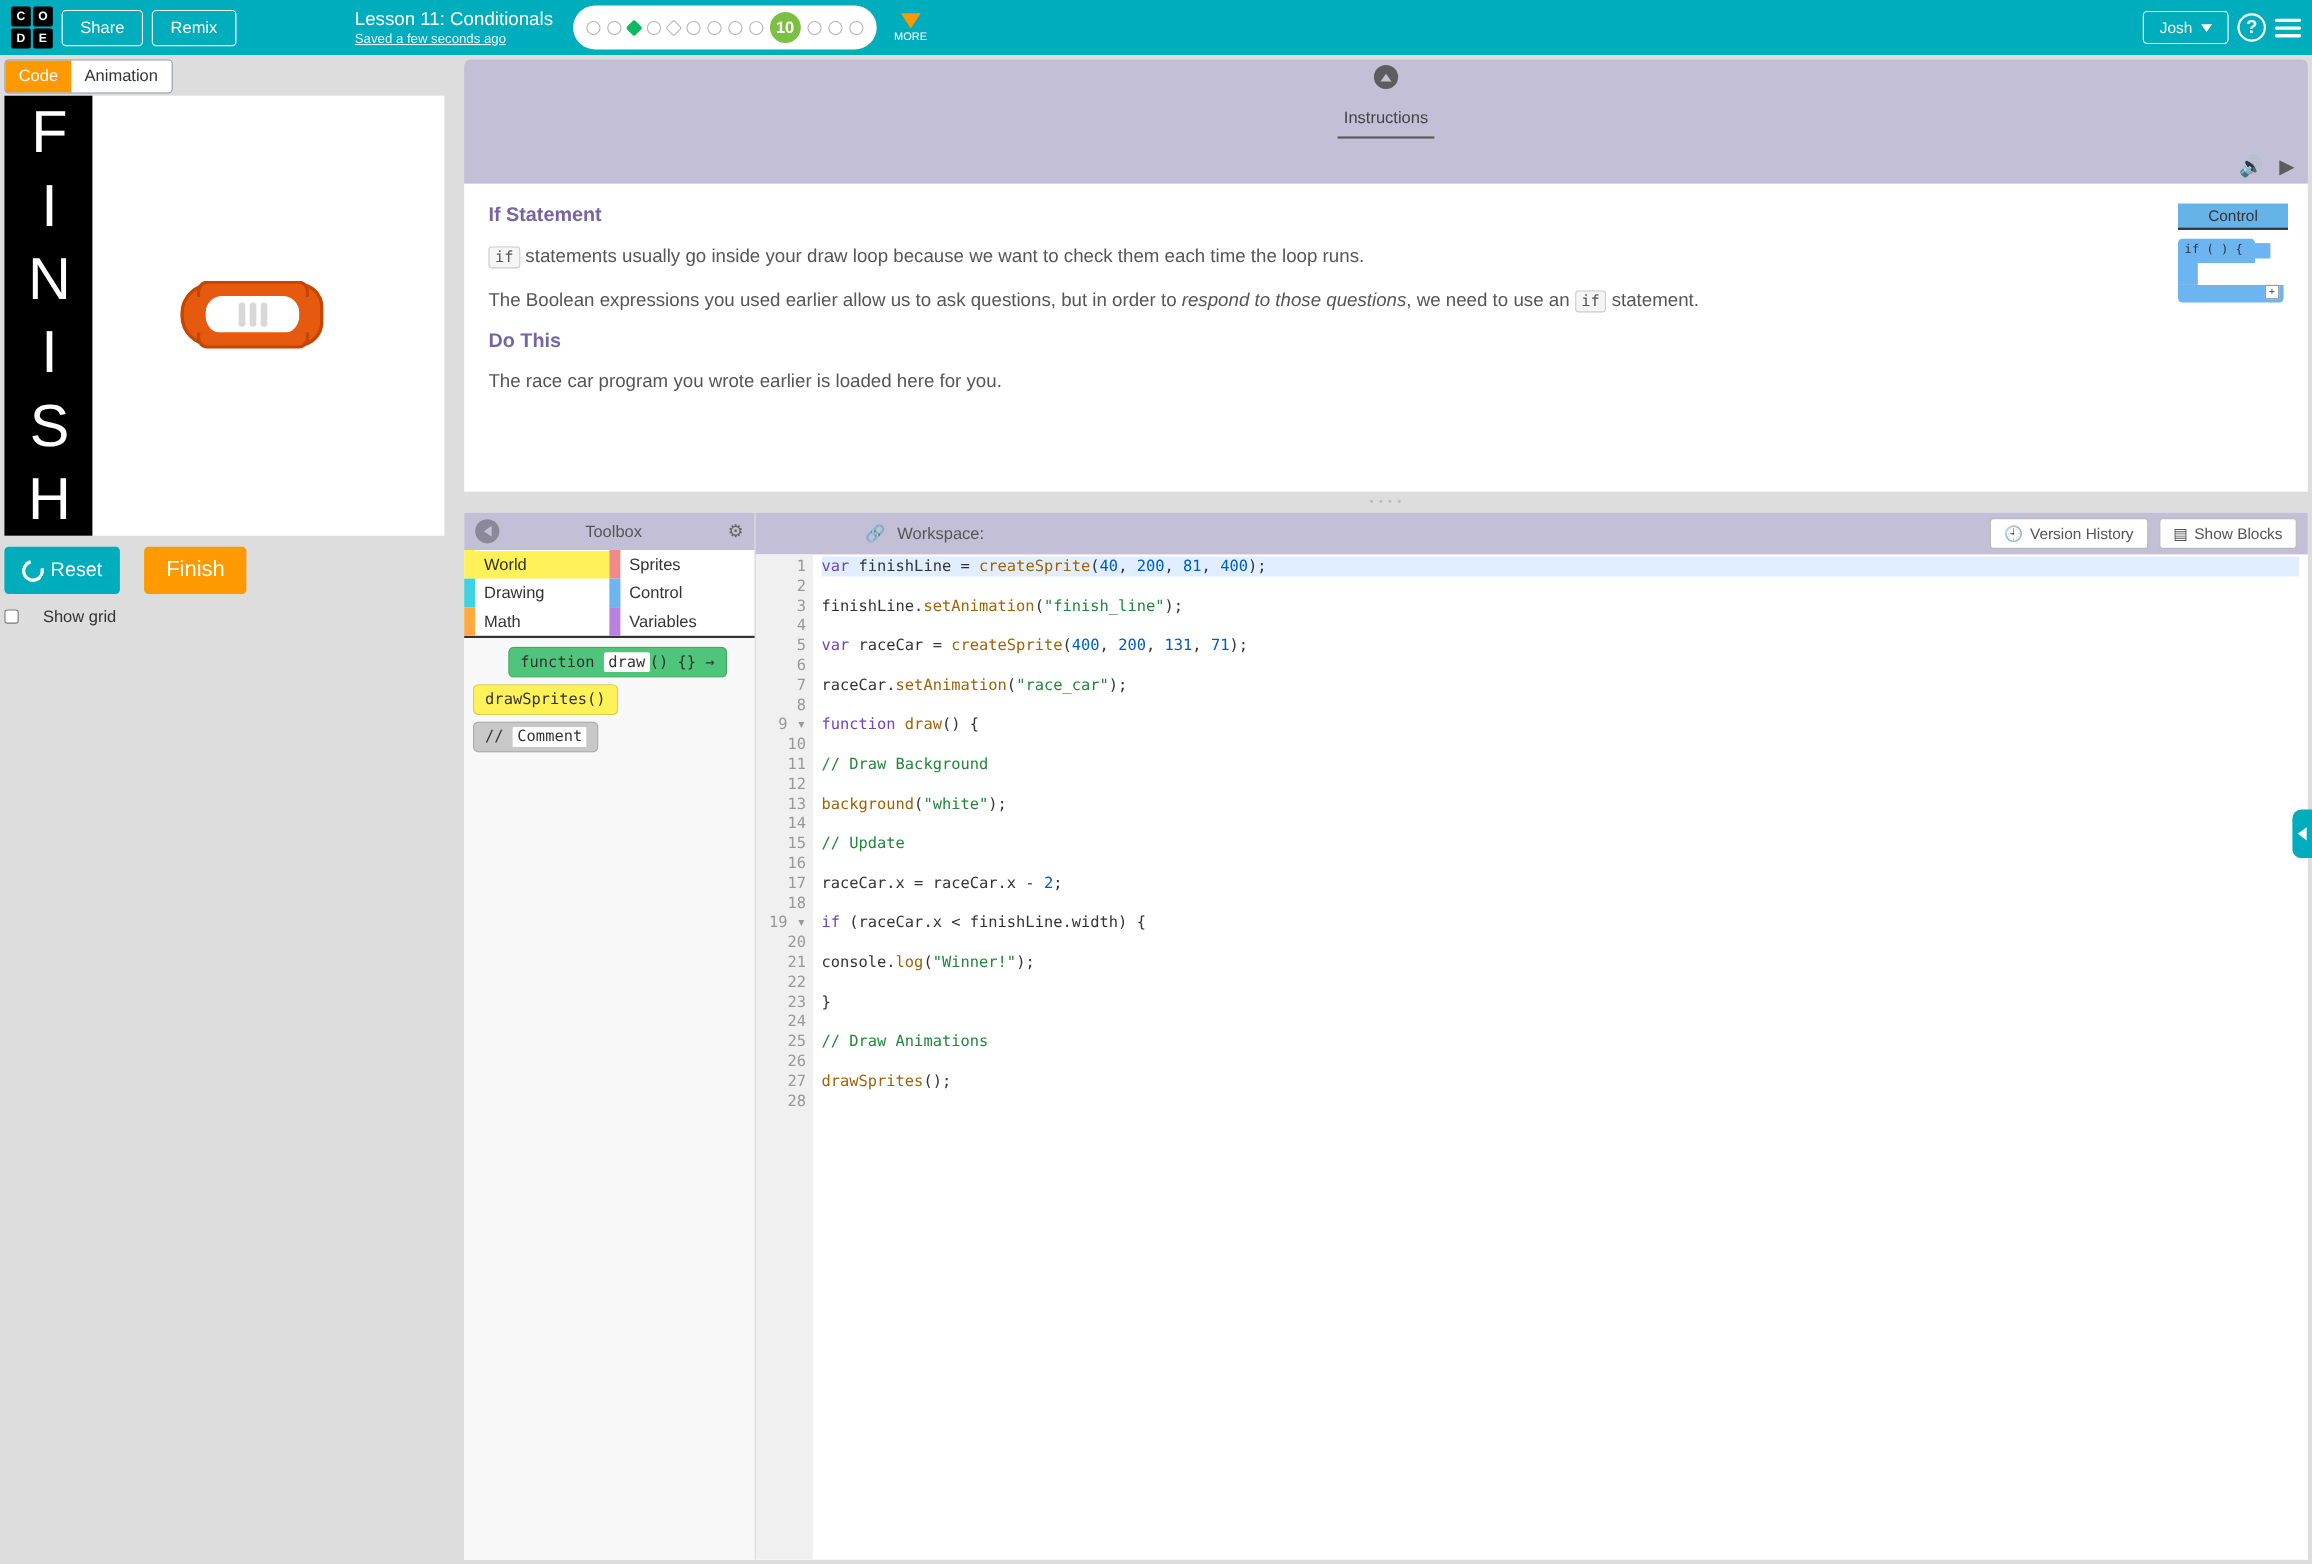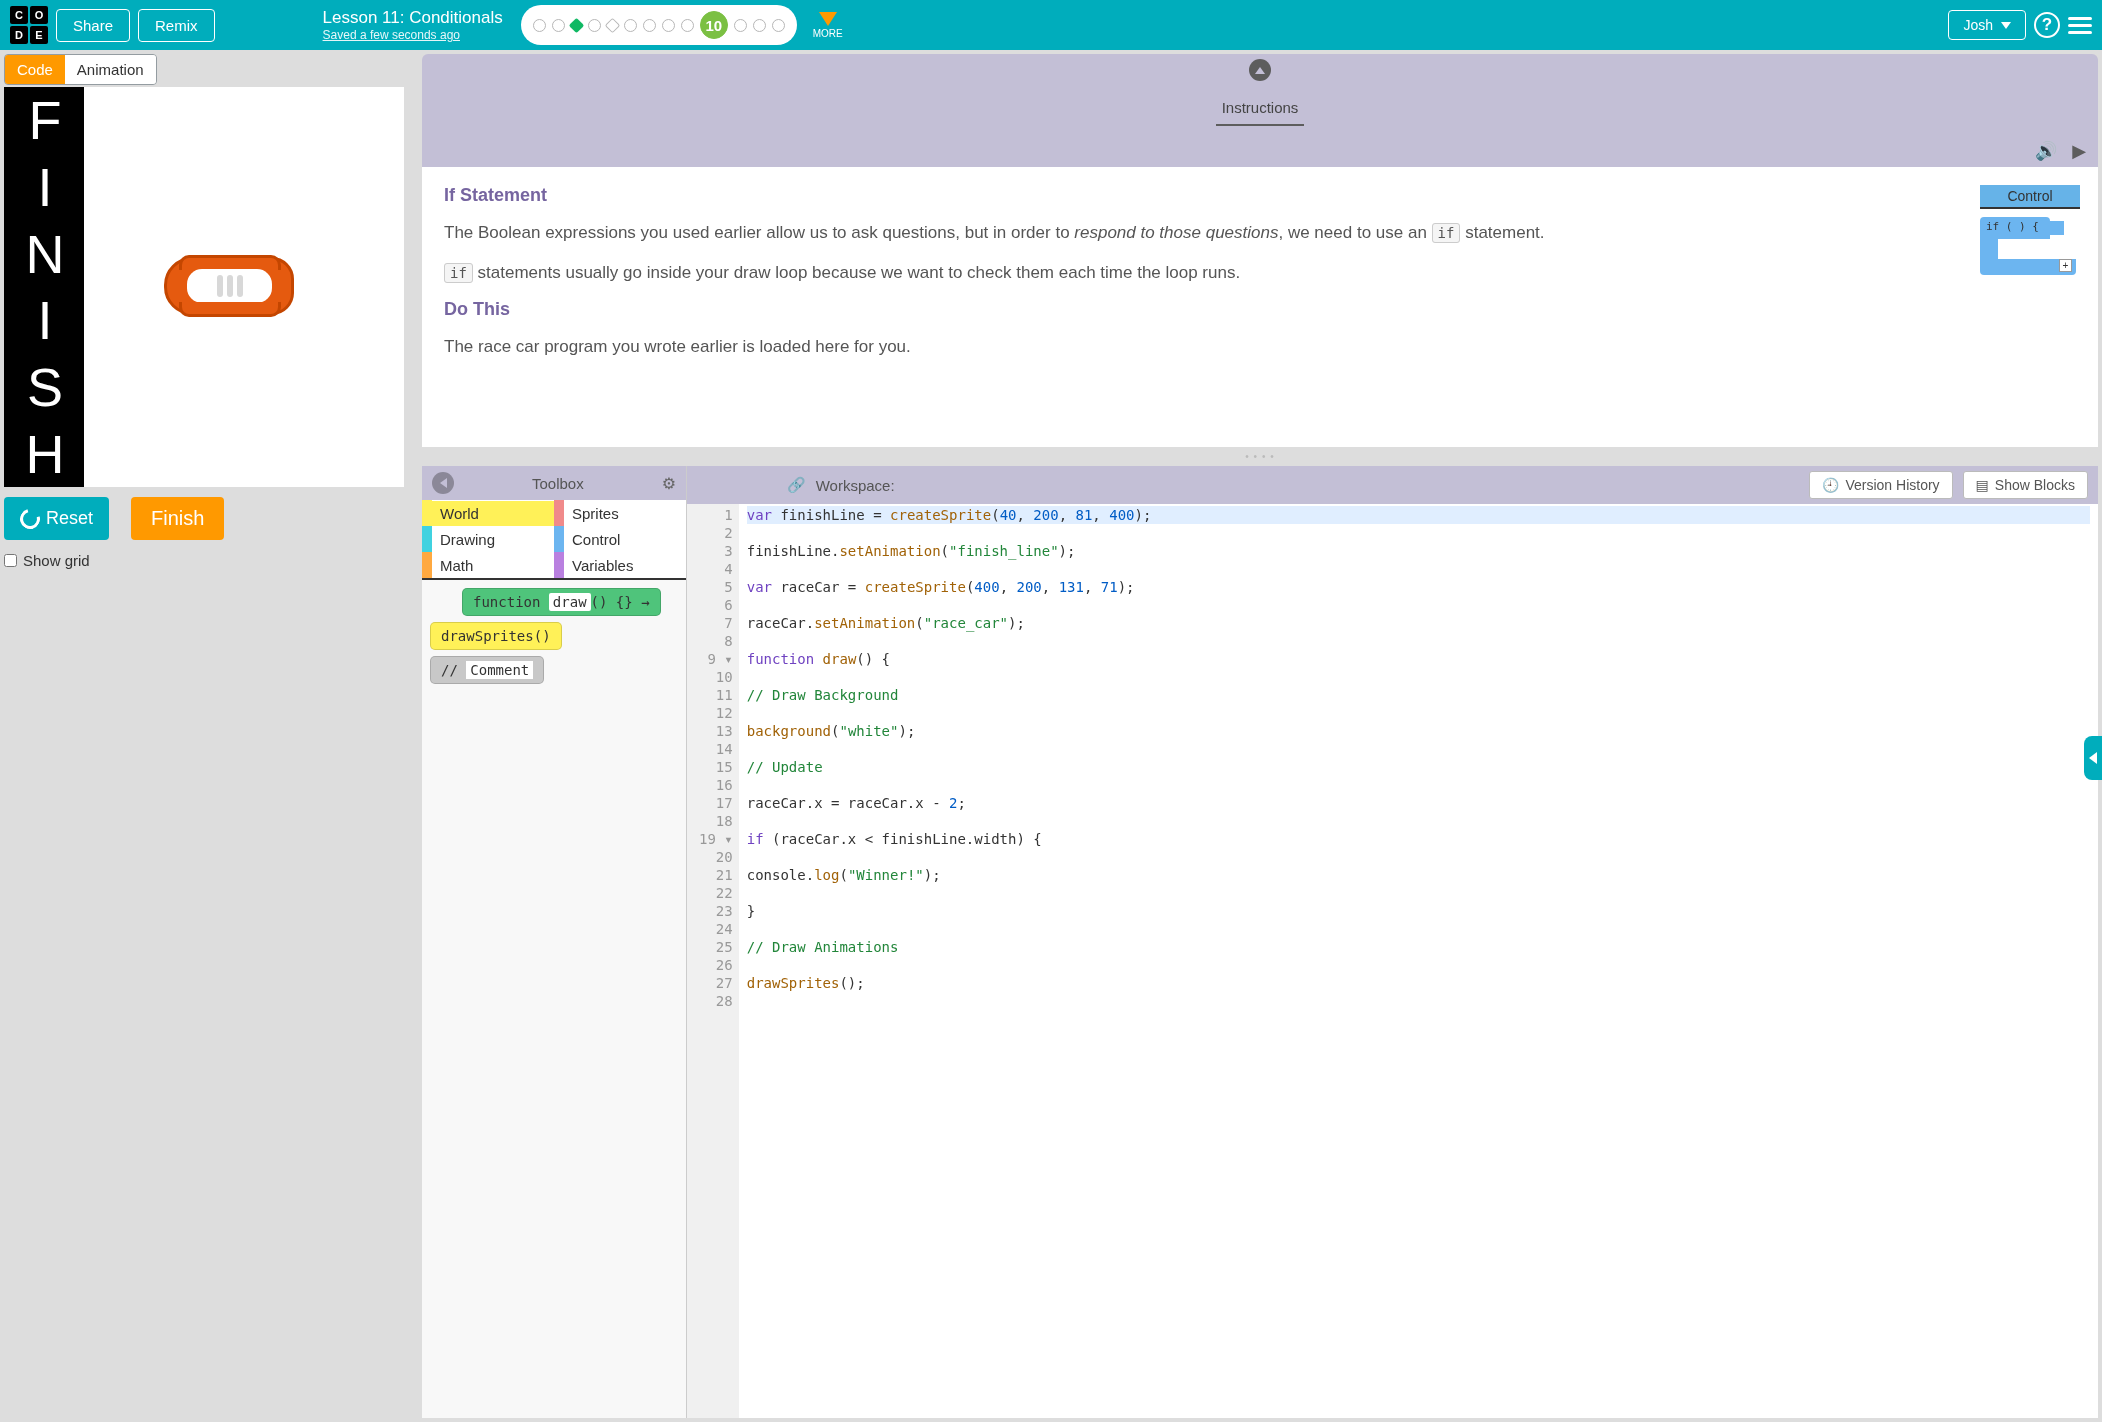--- a/index.html
+++ b/index.html
@@ -36,21 +36,21 @@
 .car { position: absolute; left: 160px; top: 170px; width: 130px; height: 70px; }
 .car-body { width: 130px; height: 58px; background: #e55a0f; border-radius: 28px 22px 22px 28px; border: 3px solid #c44600; position: relative; }
 .car-body::before { content:''; position:absolute; top:-5px; left:12px; right:10px; height:12px; background:#e55a0f; border:3px solid #c44600; border-bottom:none; border-radius: 10px 10px 0 0; }
 .car-body::after { content:''; position:absolute; bottom:-5px; left:12px; right:10px; height:12px; background:#e55a0f; border:3px solid #c44600; border-top:none; border-radius: 0 0 10px 10px; }
 .car-window { position: absolute; top: 9px; left: 20px; width: 85px; height: 34px; background: #fff; border-radius: 15px; display:flex; align-items:center; justify-content:center; gap:4px; }
 .car-window span { width: 6px; height: 22px; background: #d8d8d8; border-radius: 3px; }
 .controls-row { display: flex; gap: 22px; margin-top: 10px; }
 .reset-btn { background: #00adbc; color: #fff; border: none; padding: 10px 16px; border-radius: 4px; font-size: 18px; display: flex; align-items: center; gap: 6px; cursor: pointer; }
 .reset-icon { width: 20px; height: 20px; border: 3px solid #fff; border-radius: 50%; border-top-color: transparent; transform: rotate(30deg); position: relative; }
 .finish-btn { background: #ff9900; color: #fff; border: none; padding: 10px 20px; border-radius: 4px; font-size: 20px; cursor: pointer; }
-.show-grid { display: flex; align-items: center; gap: 6px; margin-top: 12px; font-size: 15px; }
+.show-grid { display: flex; align-items: center; gap: 22px; margin-top: 12px; font-size: 15px; }
 
 .right-panel { flex: 1; display: flex; flex-direction: column; background: #ddd; padding: 4px 4px 4px 12px; gap: 4px; position: relative; }
 .instructions-header { background: #c3bfd6; padding: 5px 12px; display: flex; align-items: center; gap: 14px; border-radius: 6px 6px 0 0; flex-direction: column; }
 .collapse-icon { width: 22px; height: 22px; background: #5d5d5d; border-radius: 50%; display: flex; align-items: center; justify-content: center; }
 .collapse-icon::after { content: ''; width: 0; height: 0; border-left: 5px solid transparent; border-right: 5px solid transparent; border-bottom: 7px solid #c3bfd6; }
 .instructions-tab { border-bottom: 2px solid #5d5d5d; padding: 4px 6px 8px 6px; font-size: 15px; color: #444; }
 .instructions-icons { margin-left: auto; display: flex; gap: 14px; color: #5d5d5d; font-size: 18px; }
 .instructions-body { background: #fff; padding: 18px 22px; overflow-y: auto; height: 280px; position: relative; }
 .instructions-body h3 { color: #7665a0; font-size: 18px; margin-bottom: 14px; }
 .instructions-body p { font-size: 17px; line-height: 1.5; color: #555; margin-bottom: 14px; }
@@ -202,24 +202,24 @@
         <div class="control-block-img">
           <div class="control-label">Control</div>
           <div class="if-block">
             <div class="if-top">if (  ) {</div>
             <div class="if-mid"></div>
             <div class="if-bot"></div>
           </div>
         </div>
         <h3>If Statement</h3>
         <p>
-          <span>The Boolean expressions you used earlier allow us to ask questions, but in order to </span><em>respond to those questions</em><span>, we need to use an </span><span class="code-chip">if</span><span> statement.</span>
+          <span class="code-chip">if</span><span> statements usually go inside your draw loop because we want to check them each time the loop runs.</span>
         </p>
         <p>
-          <span class="code-chip">if</span><span> statements usually go inside your draw loop because we want to check them each time the loop runs.</span>
+          <span>The Boolean expressions you used earlier allow us to ask questions, but in order to </span><em>respond to those questions</em><span>, we need to use an </span><span class="code-chip">if</span><span> statement.</span>
         </p>
         <h3>Do This</h3>
         <p>The race car program you wrote earlier is loaded here for you.</p>
       </div>
     </div>
     <div class="drag-dots">• • • •</div>
 
     <div class="workspace-area">
       <div class="toolbox-panel">
         <div class="toolbox-header">

